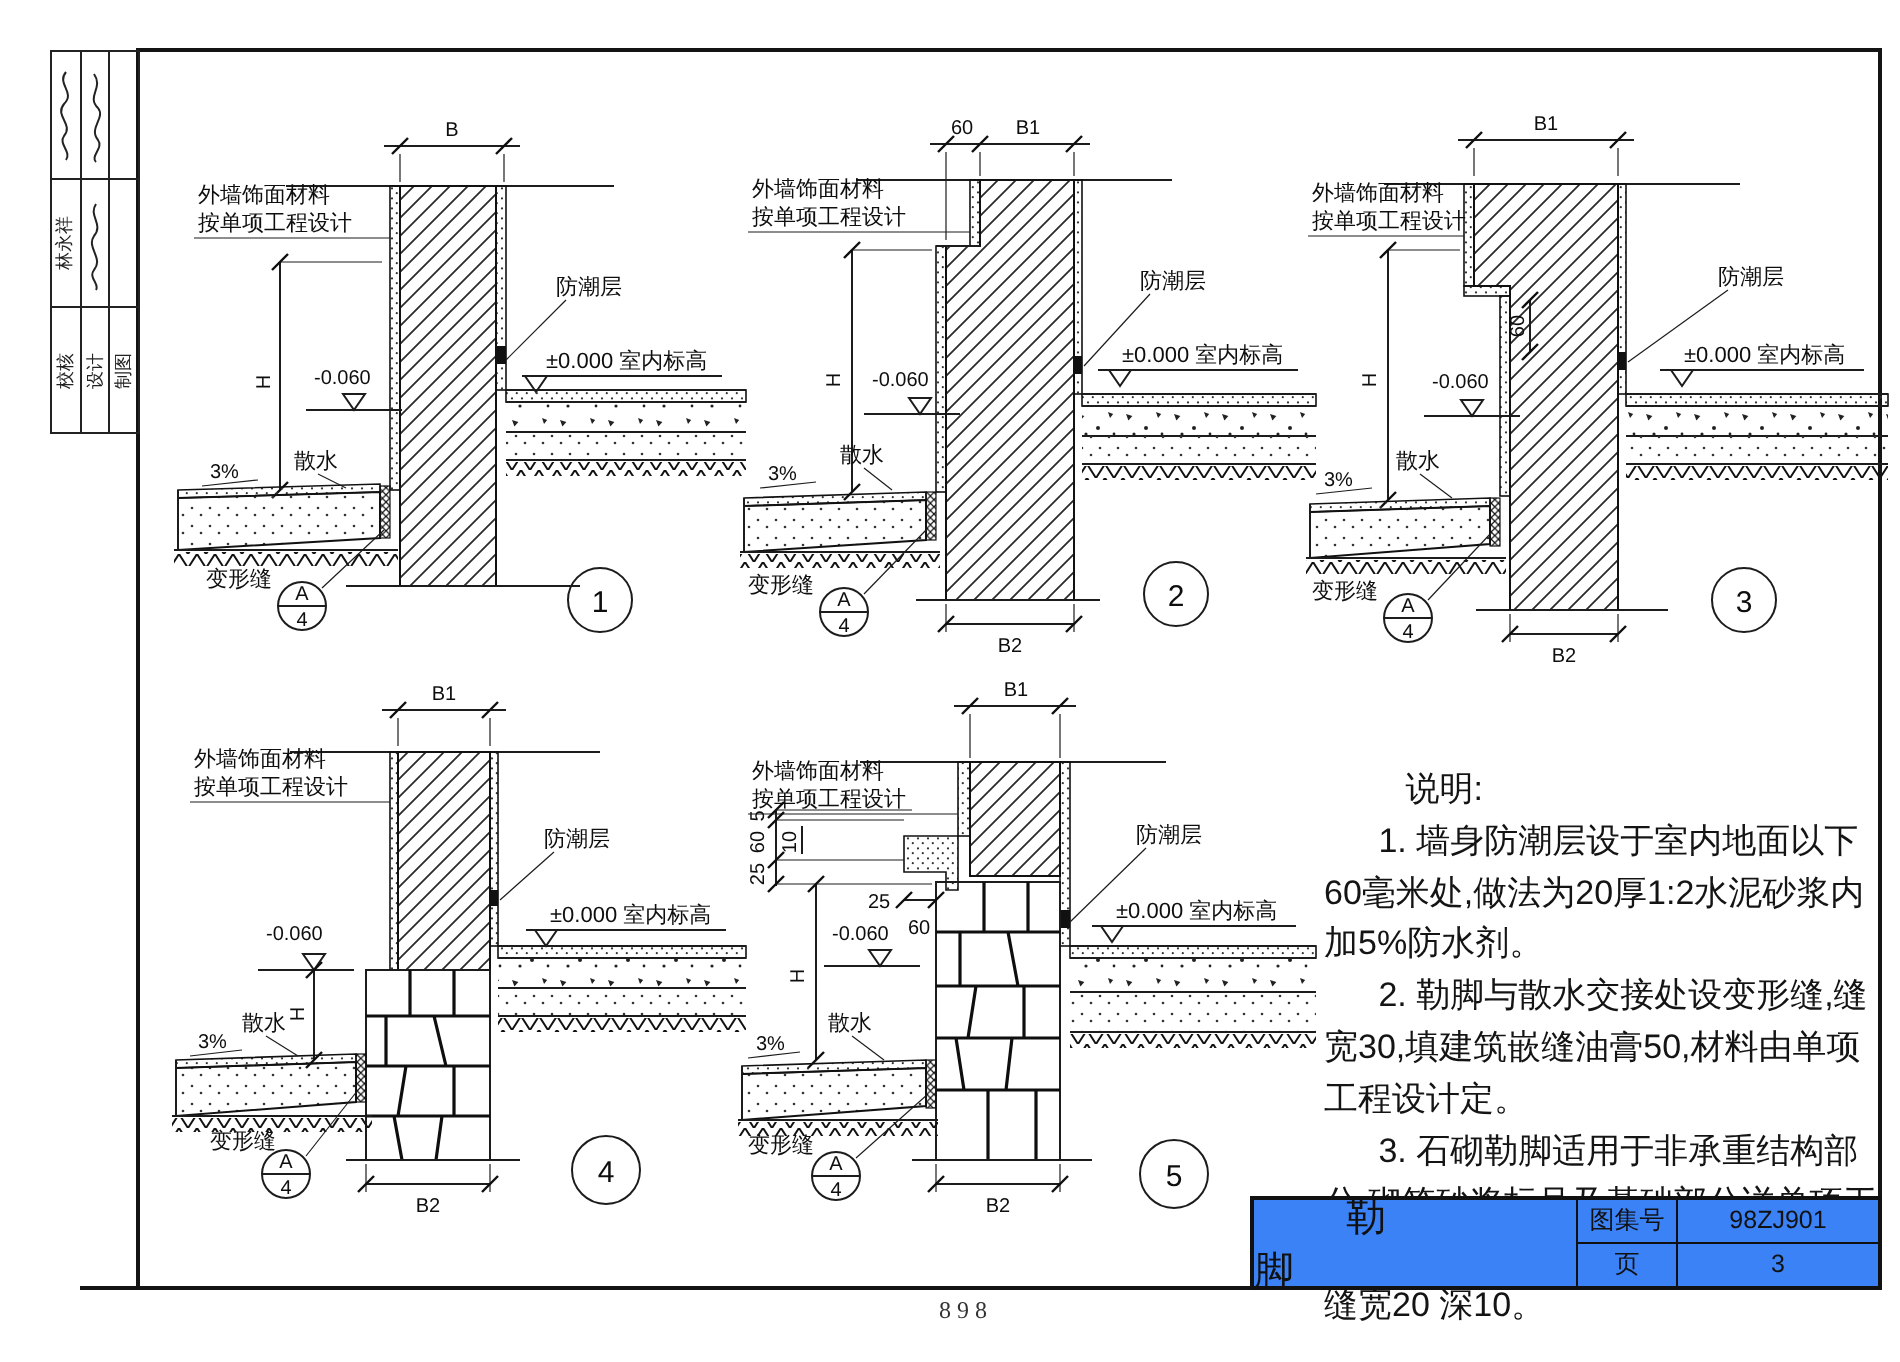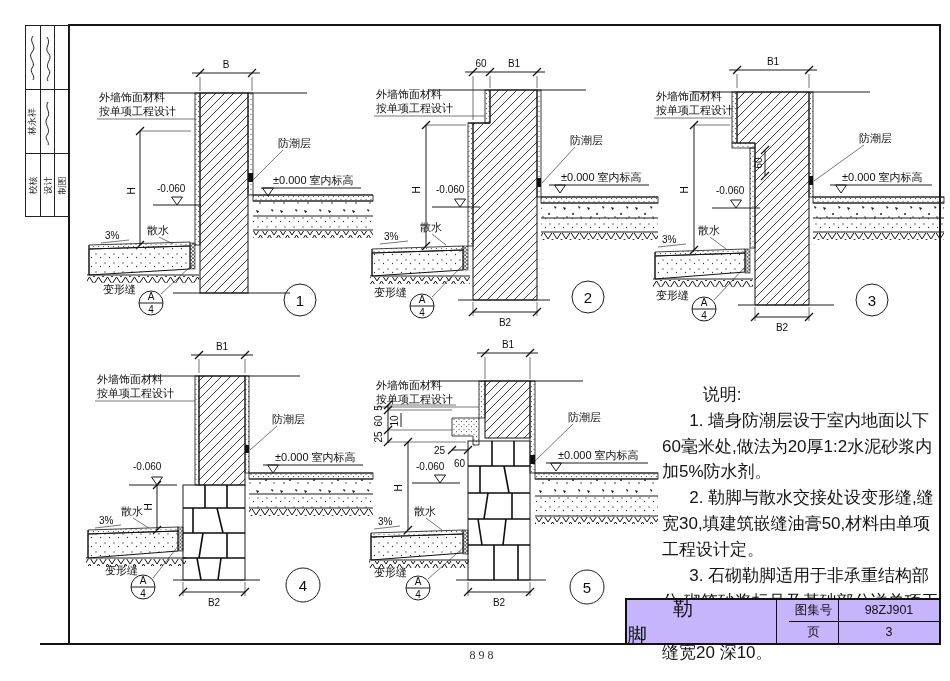--- a/index.html
+++ b/index.html
@@ -13,23 +13,23 @@
   .sb-band:last-child{border-bottom:none;}
   .sb-cell{flex:1;border-right:1px solid #222;display:flex;align-items:center;justify-content:center;overflow:hidden;}
   .sb-cell:last-child{border-right:none;}
   .vtext{transform:rotate(-90deg);white-space:nowrap;font-size:9px;color:#222;}
   
   #notes{position:absolute;left:662px;top:382px;width:282px;font-size:17px;line-height:1.52;color:#141414;}
   #notes p{margin:0;text-indent:1.6em;}
   #notes .nhead{text-indent:2.4em;}
   
   #titleblock{position:absolute;left:625px;top:598px;width:316px;height:47px;border:2.2px solid #111;
-              display:flex;background:#c4b5fd;box-sizing:border-box;}
+              display:flex;background:#3b82f6;box-sizing:border-box;}
   #tb-title{flex:1;display:flex;align-items:center;justify-content:center;font-size:20px;letter-spacing:46px;text-indent:46px;}
-  #tb-grid{width:150px;border-left:1.6px solid #111;display:grid;grid-template-columns:50px 1fr;grid-template-rows:1fr 1fr;padding-left:12px;}
+  #tb-grid{width:150px;border-left:1.6px solid #111;display:grid;grid-template-columns:50px 1fr;grid-template-rows:1fr 1fr;}
   .tb-cell{display:flex;align-items:center;justify-content:center;font-size:12.5px;border-bottom:1px solid #111;}
   .tb-cell.r2{border-bottom:none;}
   .tb-cell.lab{border-right:1px solid #111;}
   #pageno{position:absolute;left:0;right:0;top:648px;text-align:center;font-size:12px;letter-spacing:3px;color:#333;
           font-family:"Liberation Serif","DejaVu Serif",serif;margin-left:16px;}
   
   svg{position:absolute;overflow:visible;}
   .ln{stroke:#1c1c1c;stroke-width:1;fill:none;}
   .tn{stroke:#1c1c1c;stroke-width:.6;fill:none;}
   .tk{stroke:#0e0e0e;stroke-width:1.2;}

